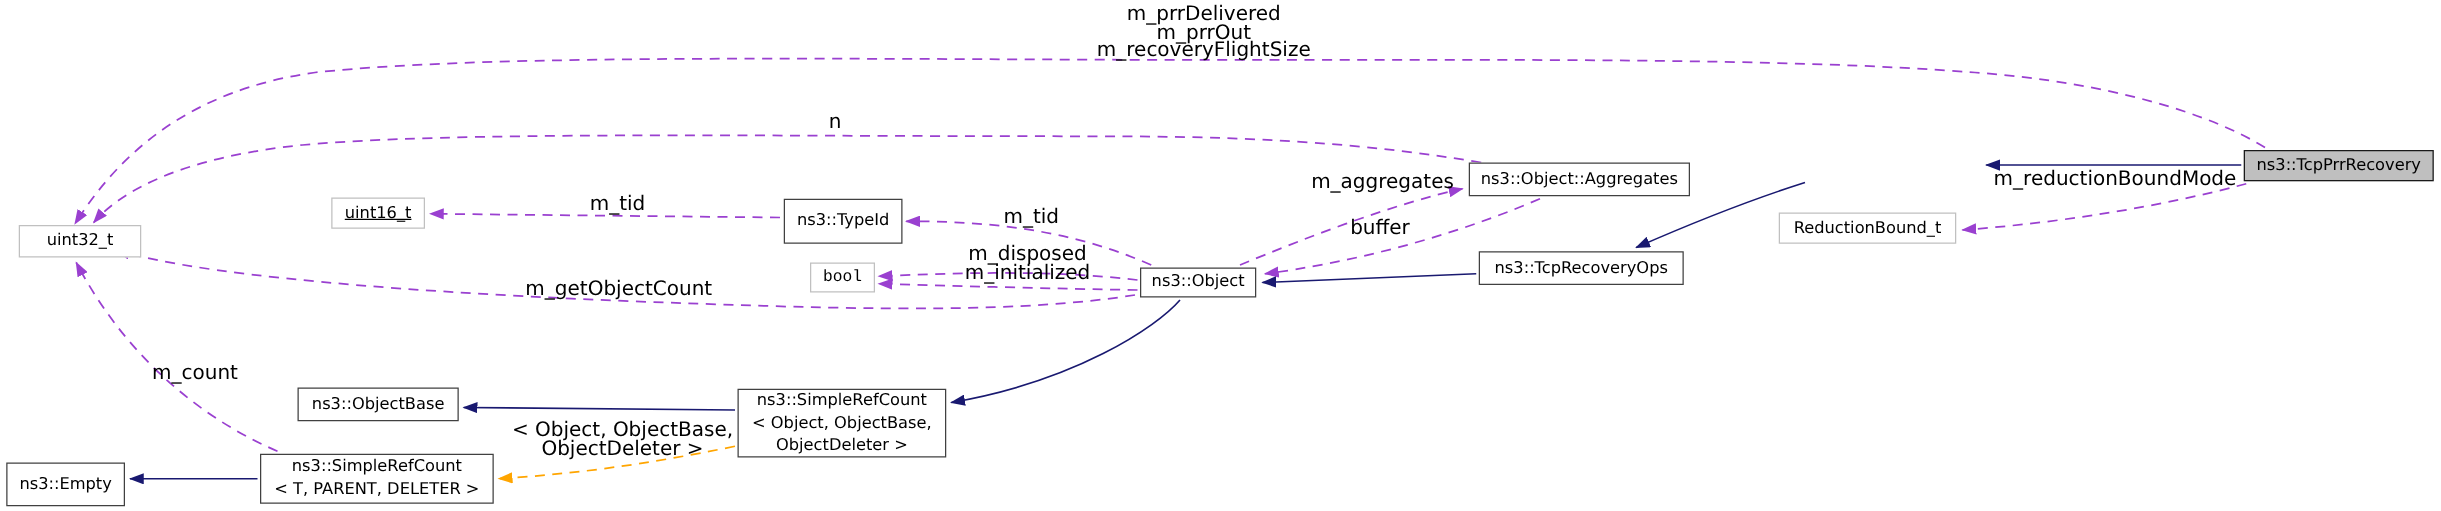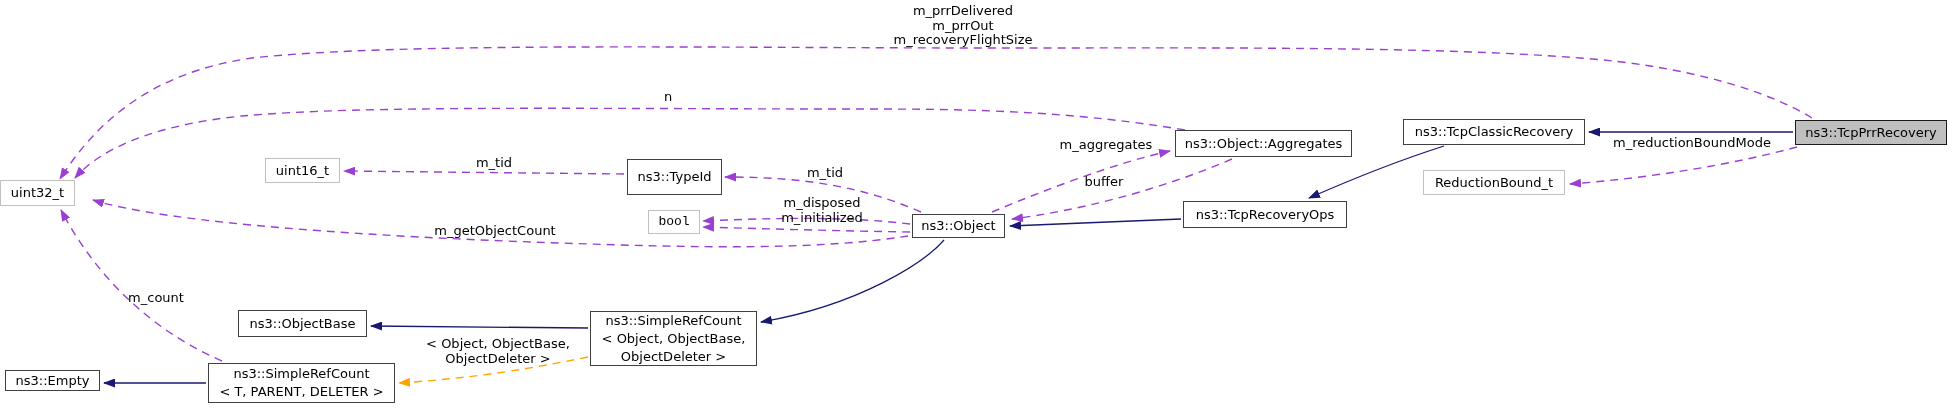--- a/index.html
+++ b/index.html
@@ -27,21 +27,21 @@
     text-align:center;
     font-size:13px;line-height:18px;
     white-space:pre-line;
     z-index:2;
   }
   .node.plain{border:1.2px solid var(--c-plain_type_border,#BFBFBF);}
   .node.selected{background:var(--c-selected_node_fill,#BFBFBF);border:1.5px solid #1a1a1a;}
   .elabel{
     position:absolute;
     transform:translateX(-50%);
-    font-size:13px;line-height:14.5px;
+    font-size:16px;line-height:14.5px;
     white-space:pre-line;
     text-align:center;
     z-index:3;
   }
 </style>
 </head>
 <body>
 
 <div id="canvas">
 
@@ -73,37 +73,36 @@
     <path class="e-template" marker-end="url(#at)" d="M 588 357 C 515 372 460 379 399 383"></path>
 
     <path class="e-inherit" marker-end="url(#ai)" d="M 1793 132 L 1589 132"></path>
     <path class="e-inherit" marker-end="url(#ai)" d="M 1444 146 C 1400 160 1350 180 1309 198"></path>
     <path class="e-inherit" marker-end="url(#ai)" d="M 1181 219 L 1010 226"></path>
     <path class="e-inherit" marker-end="url(#ai)" d="M 944 240 C 925 262 860 305 761 322"></path>
     <path class="e-inherit" marker-end="url(#ai)" d="M 588 328 L 371 326"></path>
     <path class="e-inherit" marker-end="url(#ai)" d="M 206 383 L 104 383"></path>
   </svg>
 
-  <div class="node plain" style="left:0;top:180px;width:75px;height:26px;">uint32_t</div>
-  <div class="node plain" style="left:265px;top:158px;width:75px;height:25px;">uint16_t</div>
+  <div class="node plain" style="left:15px;top:180px;width:98px;height:26px;">uint32_t</div>
+  <div class="node plain" style="left:265px;top:158px;width:75px;height:25px;text-decoration:underline;">uint16_t</div>
   <div class="node" style="left:627px;top:159px;width:95px;height:36px;">ns3::TypeId</div>
   <div class="node plain" style="left:648px;top:210px;width:52px;height:24px;font-family:Liberation Mono, monospace;">bool</div>
   <div class="node" style="left:912px;top:214px;width:93px;height:24px;">ns3::Object</div>
   <div class="node" style="left:1175px;top:130px;width:177px;height:27px;">ns3::Object::Aggregates</div>
   <div class="node" style="left:1183px;top:201px;width:164px;height:27px;">ns3::TcpRecoveryOps</div>
-  <div class="node" style="left:1403px;top:119px;width:182px;height:26px;">ns3::TcpClassicRecovery</div>
   <div class="node plain" style="left:1423px;top:170px;width:142px;height:25px;">ReductionBound_t</div>
   <div class="node selected" style="left:1795px;top:120px;width:152px;height:25px;">ns3::TcpPrrRecovery</div>
   <div class="node" style="left:238px;top:310px;width:129px;height:27px;text-align:right;">ns3::ObjectBase</div>
   <div class="node" style="left:590px;top:311px;width:167px;height:55px;">ns3::SimpleRefCount
 &lt; Object, ObjectBase,
 ObjectDeleter &gt;</div>
   <div class="node" style="left:208px;top:363px;width:187px;height:40px;">ns3::SimpleRefCount
 &lt; T, PARENT, DELETER &gt;</div>
-  <div class="node" style="left:5px;top:370px;width:95px;height:21px;">ns3::Empty</div>
+  <div class="node" style="left:5px;top:370px;width:95px;height:35px;">ns3::Empty</div>
 
   <div class="elabel" style="left:963px;top:4px;">m_prrDelivered
 m_prrOut
 m_recoveryFlightSize</div>
   <div class="elabel" style="left:668px;top:90px;">n</div>
   <div class="elabel" style="left:494px;top:156px;">m_tid</div>
   <div class="elabel" style="left:825px;top:166px;">m_tid</div>
   <div class="elabel" style="left:822px;top:196px;">m_disposed
 m_initialized</div>
   <div class="elabel" style="left:495px;top:224px;">m_getObjectCount</div>

